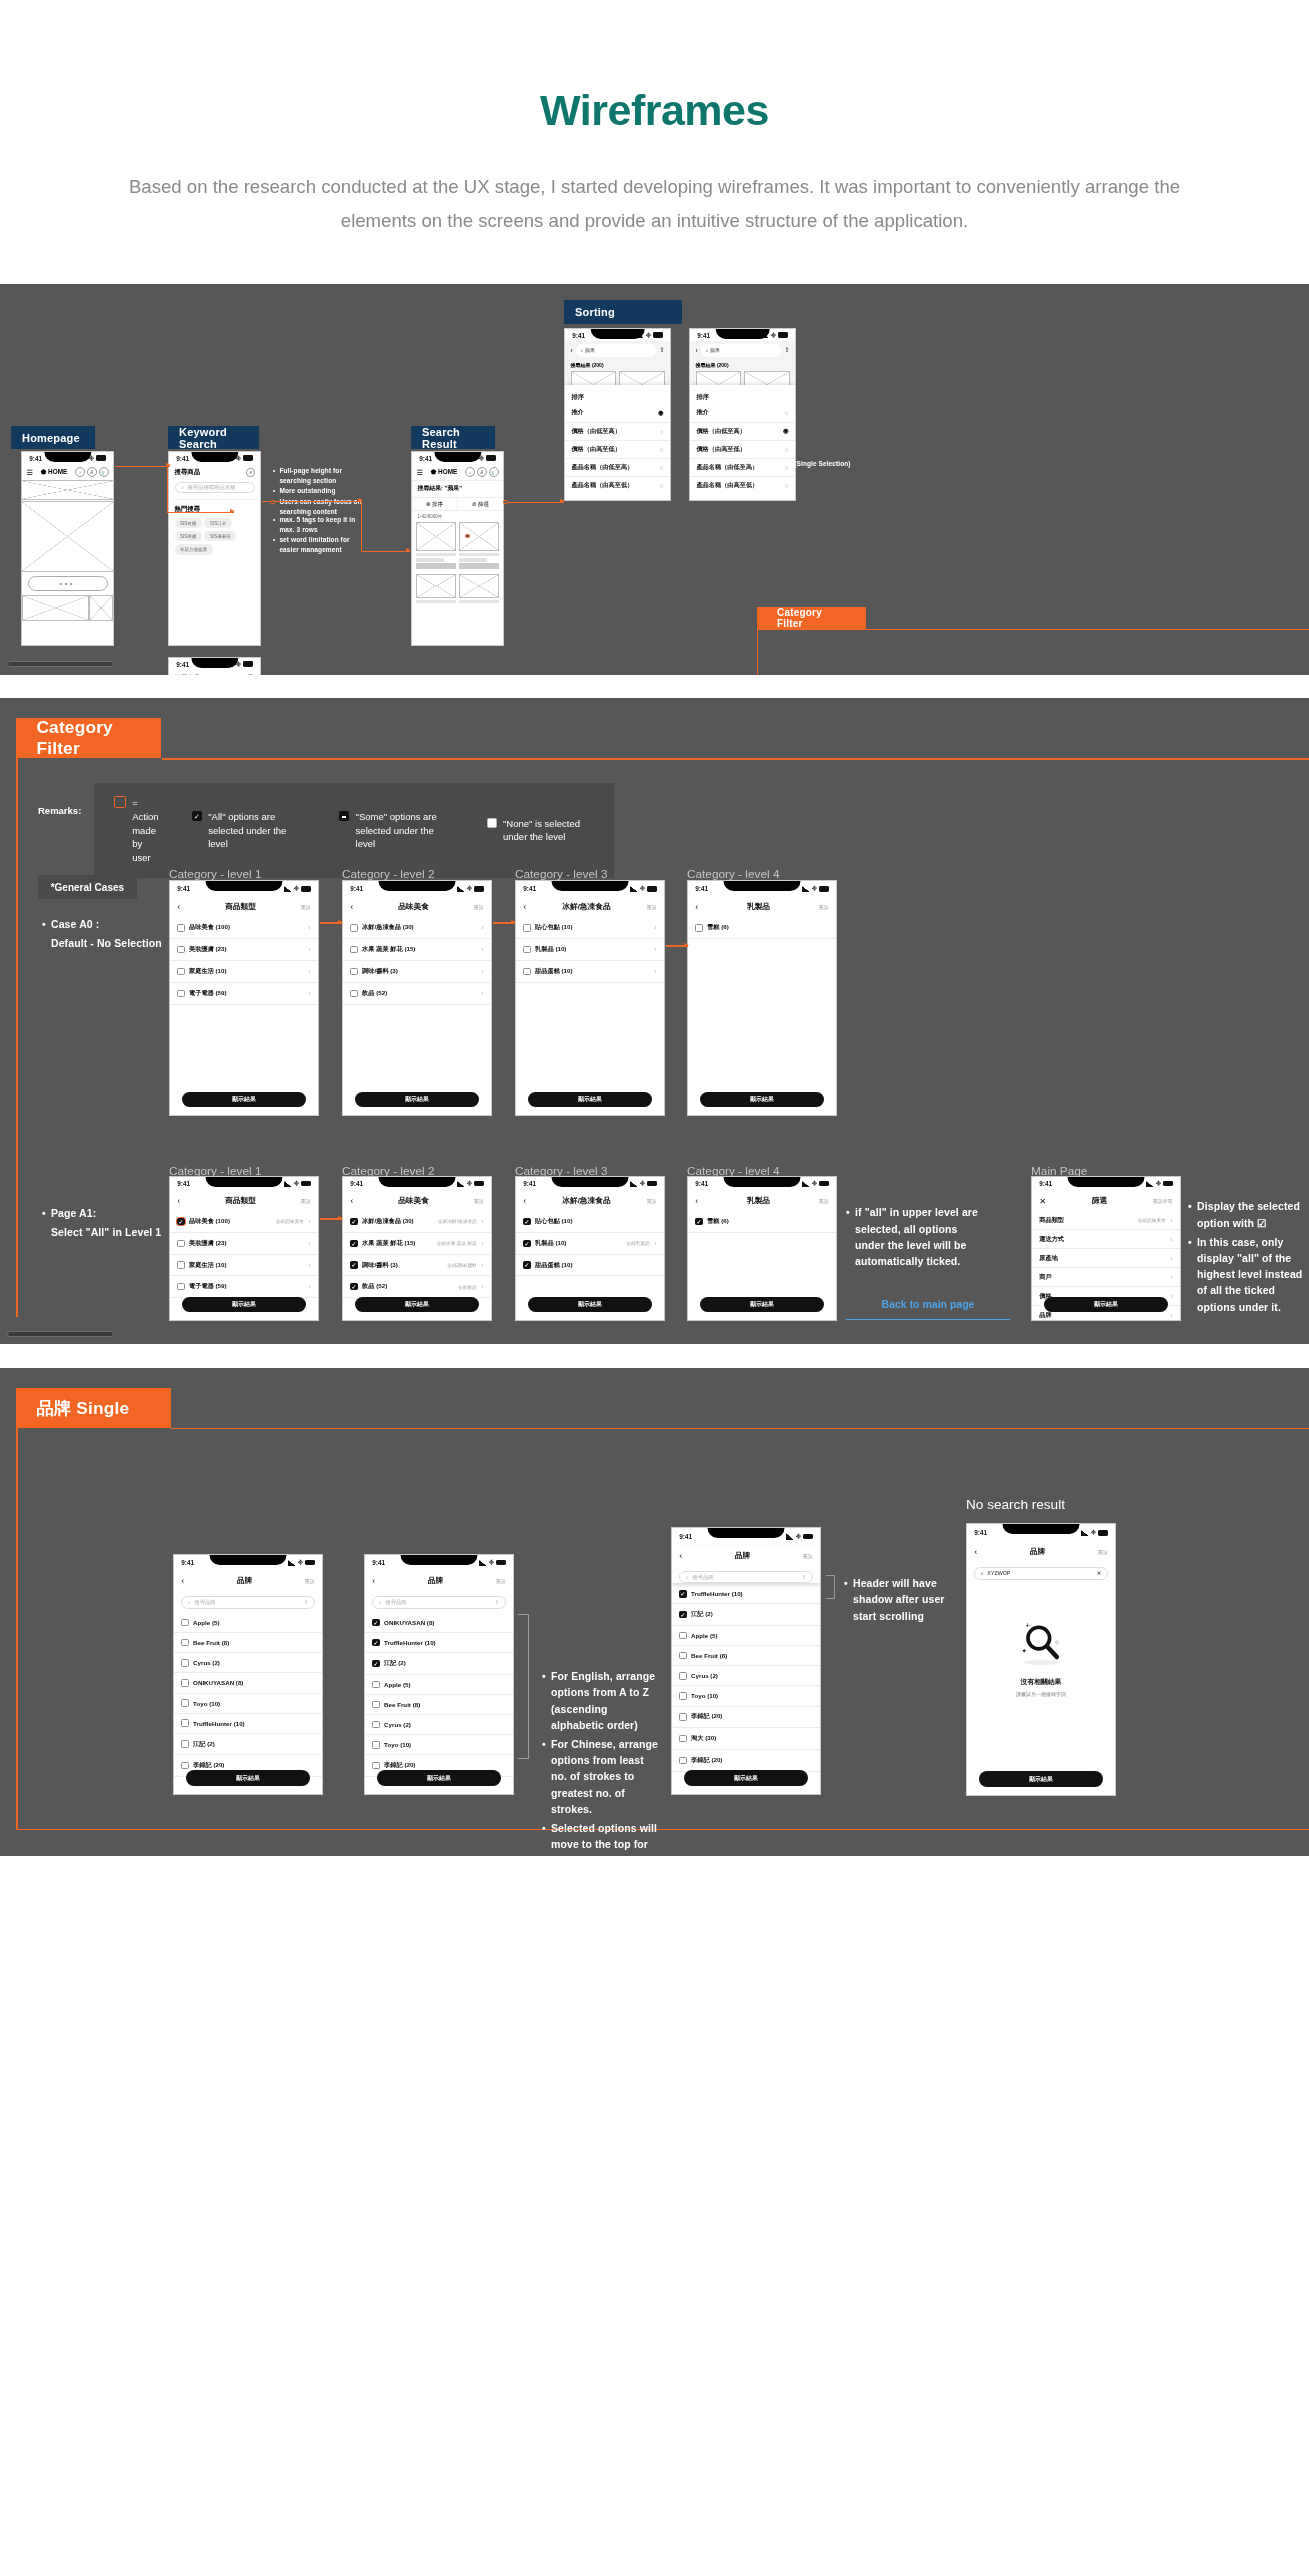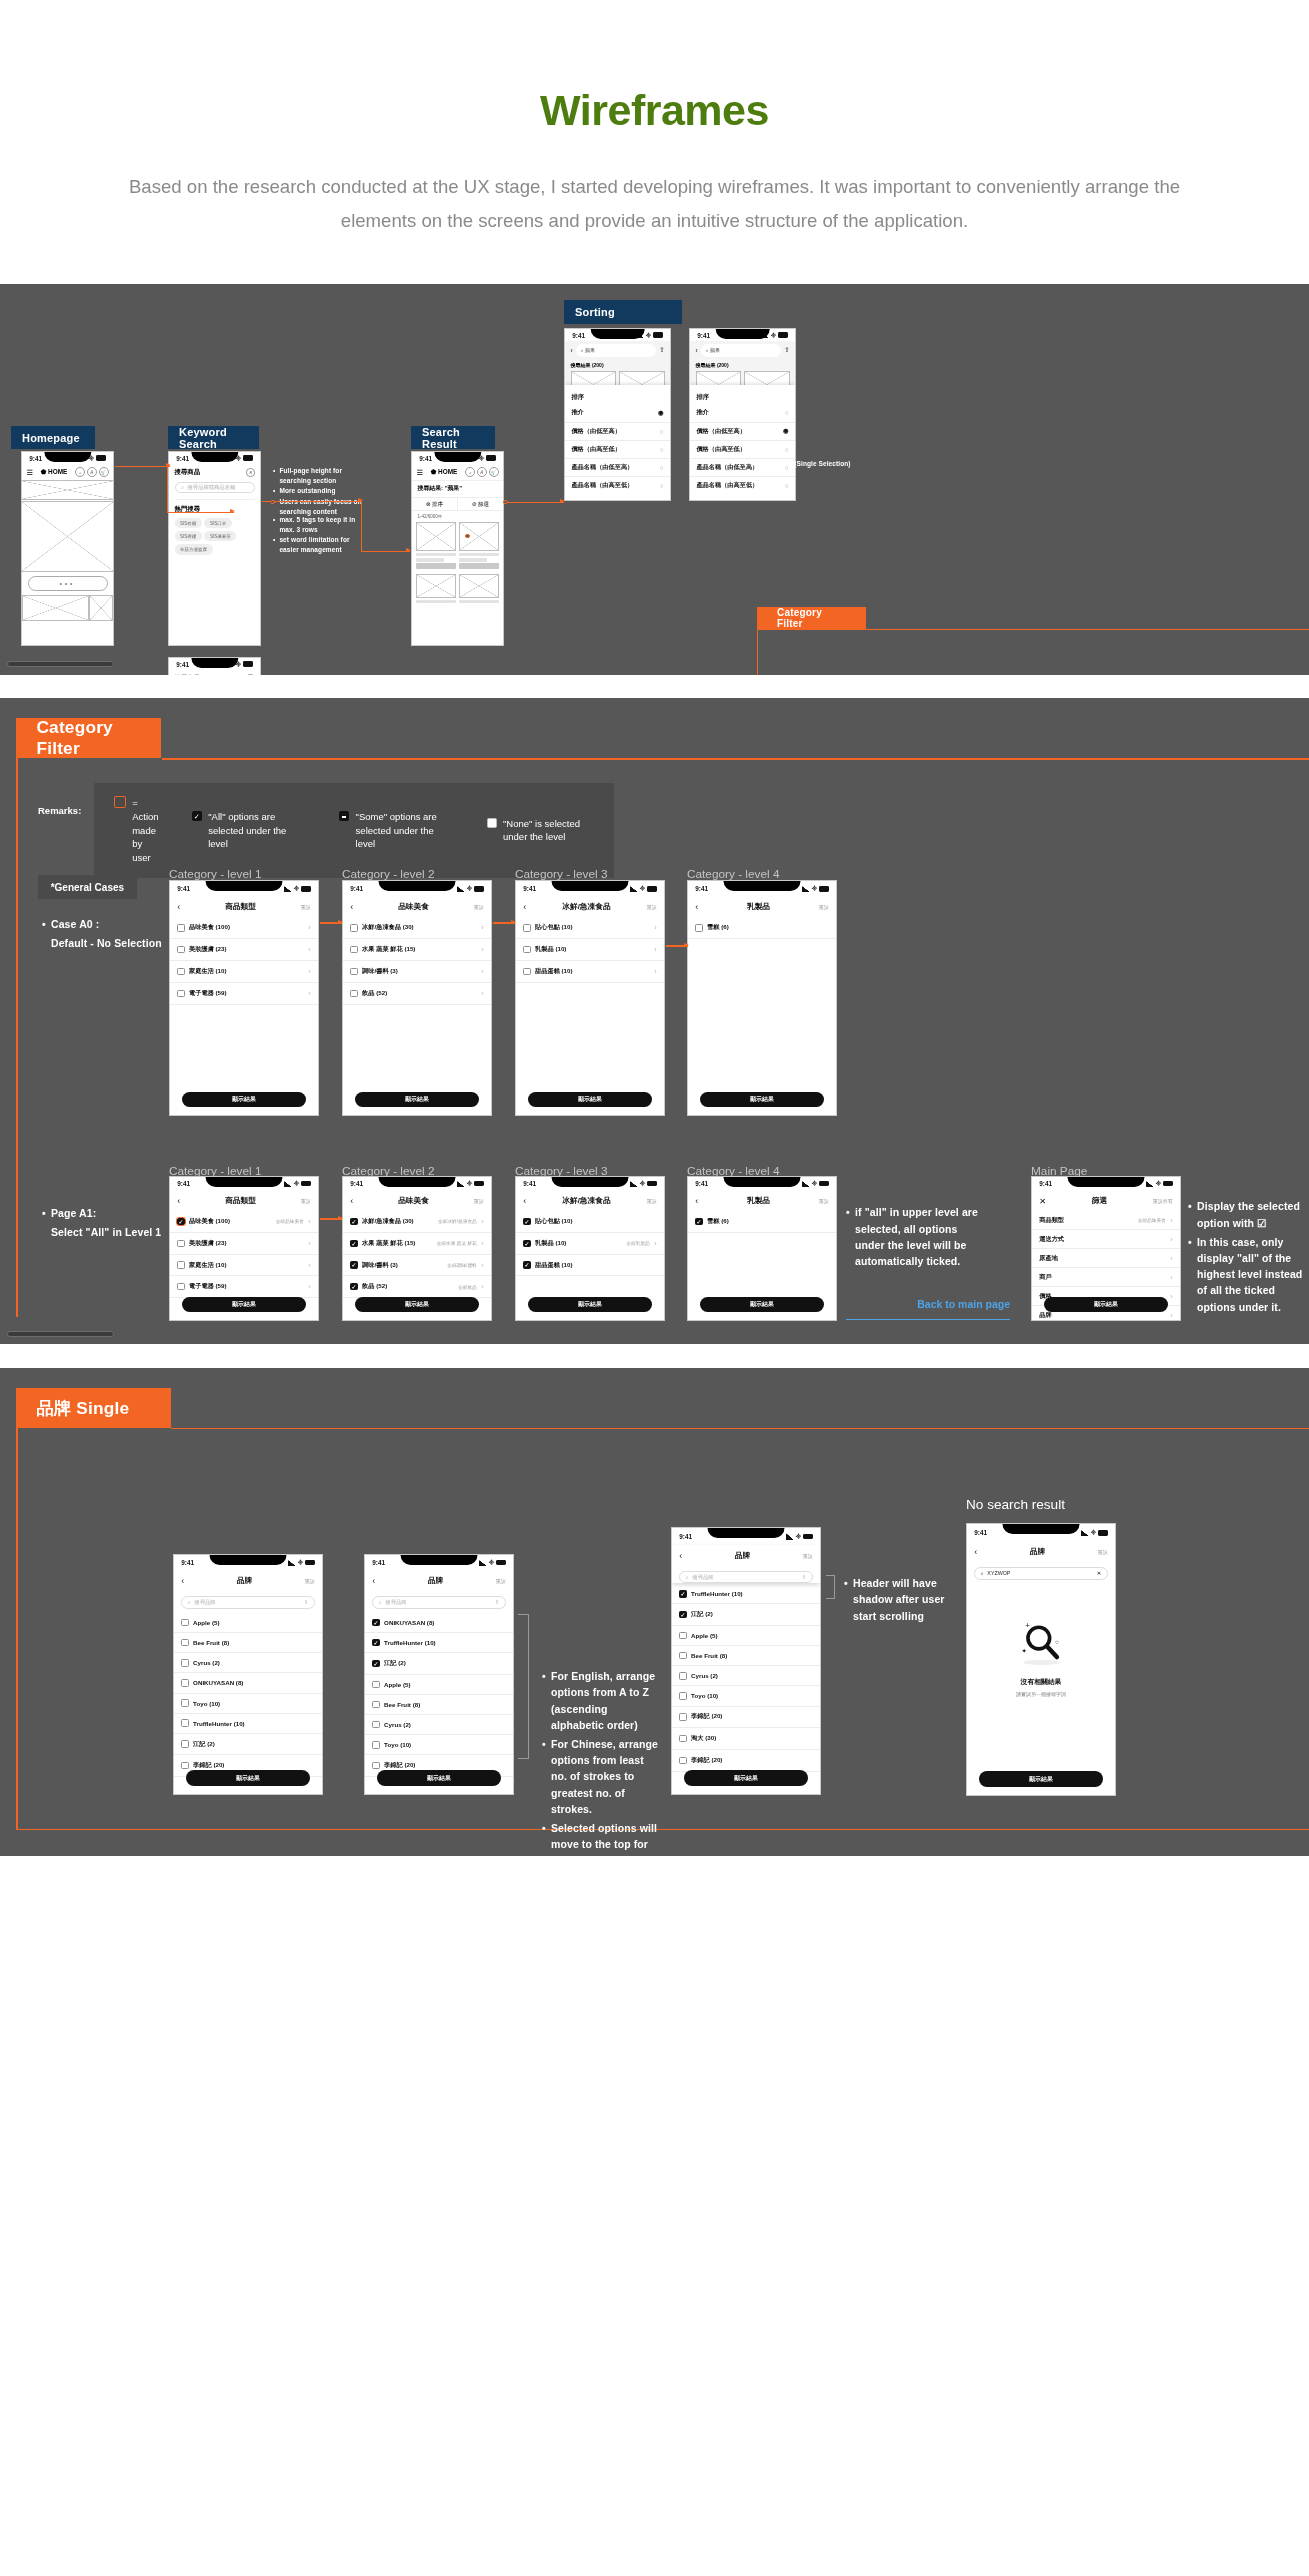--- a/index.html
+++ b/index.html
@@ -6,21 +6,21 @@
   html,body { background:#fff; }
   body {
     width:1309px; height:2576px; position:relative;
     font-family:"Liberation Sans", sans-serif;
     -webkit-font-smoothing:antialiased;
   }
 
   
   .page-header { padding:86px 0 45px; text-align:center; background:#fff; }
   .page-title {
-    font-size:43px; font-weight:700; color:#4d7c0f; letter-spacing:-0.5px;
+    font-size:43px; font-weight:700; color:#0f766e; letter-spacing:-0.5px;
   }
   .page-sub {
     margin:35px auto 0; width:1082px; font-size:18.6px; line-height:1.85;
     color:#8a8a8a; font-weight:400;
   }
 
   
   .panel { position:relative; background:#575757; overflow:hidden; }
   .panel-gap { height:23.6px; background:#fff; }
 
@@ -129,21 +129,21 @@
   .rm-sq { width:11.8px;height:11.8px;border:1.8px solid #f26522;border-radius:1.8px;flex:none; }
   .rm-cb { width:10px;height:10px;background:#111;border:0.9px solid #111;border-radius:1.8px;
            flex:none;position:relative;margin-top:0.9px; }
   .rm-cb.chk::after{content:"✓";position:absolute;inset:0;color:#fff;font-size:7.3px;line-height:10px;text-align:center;}
   .rm-cb.dash{ }
   .rm-cb.dash::after{content:"";position:absolute;left:1.8px;right:1.8px;top:4.1px;height:1.8px;background:#fff;}
   .rm-cb.empty{ background:#fff; border-color:#bbb; }
 
   .back-link {
     position:absolute; color:#4da3e8; font-size:10.5px; font-weight:600;
-    text-align:right; border-bottom:1.4px solid #4da3e8; padding-bottom:8.2px;
+    text-align:center; border-bottom:1.4px solid #4da3e8; padding-bottom:8.2px;
   }
   .arrow-h { position:absolute; height:1.4px; background:#f26522; }
   .arrow-h::after {
     content:""; position:absolute; right:-0.9px; top:-2.3px;
     border-left:5.5px solid #f26522; border-top:2.7px solid transparent; border-bottom:2.7px solid transparent;
   }
   .arrow-v { position:absolute; width:1.4px; background:#f26522; }
   .dot-o { position:absolute; width:4.5px;height:4.5px;border:1.4px solid #f26522;border-radius:50%;background:#575757; }
   .brk { position:absolute; border:0.9px solid #9a9a9a; border-left:none; }
   .no-res-title { position:absolute; color:#fff; font-size:13.6px; font-weight:400; }

